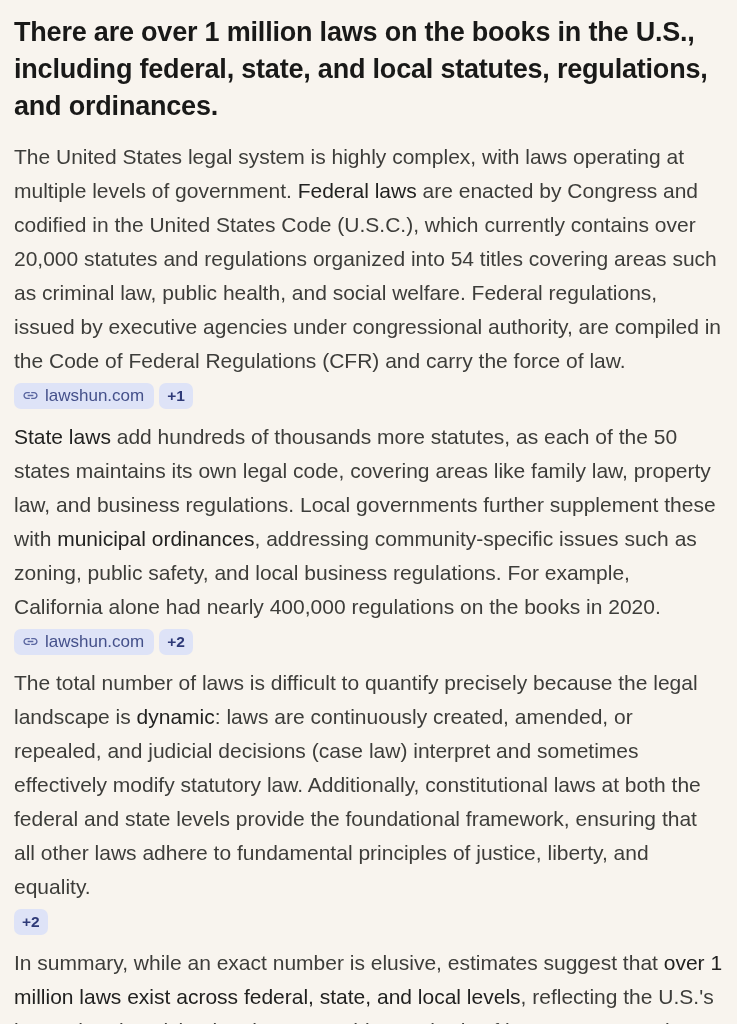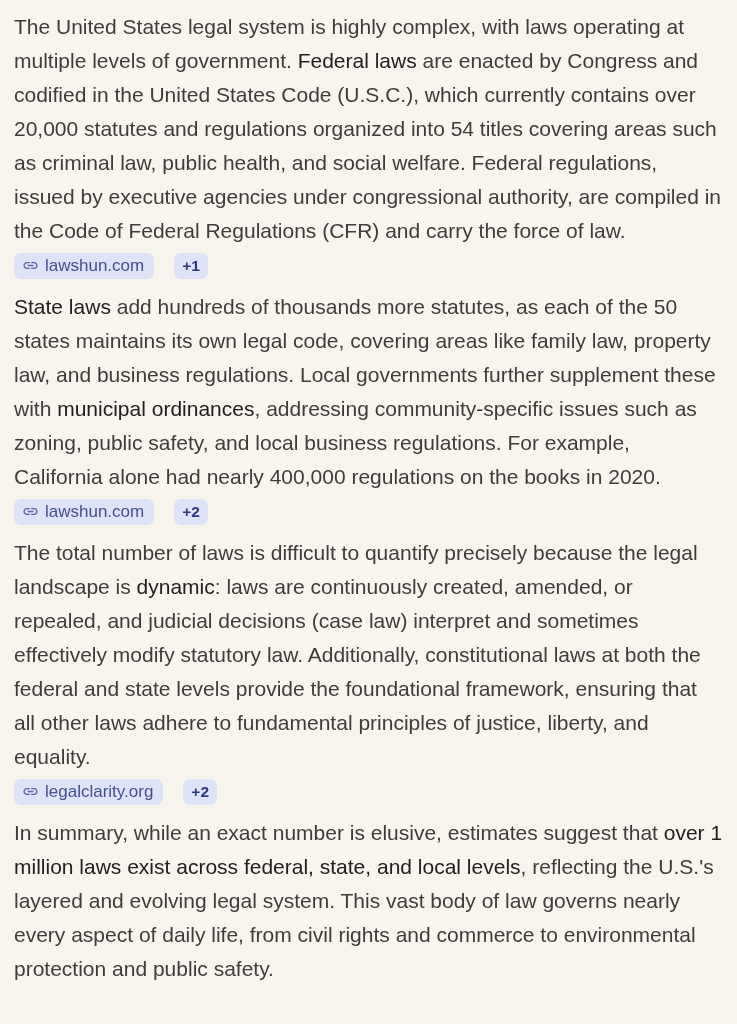--- a/index.html
+++ b/index.html
@@ -32,21 +32,21 @@
   .body-para strong {
     font-weight: 400;
     color: #212120;
   }
   .citation-row {
     margin: 5px 0 11px 0;
   }
   .citation-group {
     display: inline-flex;
     align-items: center;
-    gap: 20px;
+    gap: 5px;
     white-space: nowrap;
   }
   .citation-pill {
     display: inline-flex;
     align-items: center;
     gap: 6px;
     background: #dee3f7;
     color: #44508a;
     border-radius: 7px;
     padding: 2px 10px 3px 8px;
@@ -75,20 +75,21 @@
     font-size: 15.5px;
     line-height: 21px;
     font-weight: 700;
     cursor: pointer;
   }
 </style>
 </head>
 <body>
 
 <main class="answer">
+  <h1 class="answer-heading">There are over 1 million laws on the books in the U.S., including federal, state, and local statutes, regulations, and ordinances.</h1>
   <div id="paragraphs-container">
       <p class="body-para"><span>The United States legal system is highly complex, with laws operating at multiple levels of government. </span><strong>Federal laws</strong><span> are enacted by Congress and codified in the United States Code (U.S.C.), which currently contains over 20,000 statutes and regulations organized into 54 titles covering areas such as criminal law, public health, and social welfare. Federal regulations, issued by executive agencies under congressional authority, are compiled in the Code of Federal Regulations (CFR) and carry the force of law.</span></p>
       <div class="citation-row"><span class="citation-group">
           <span class="citation-pill">
             <span class="link-icon">
               <svg viewBox="0 0 24 24" aria-hidden="true">
                 <path d="M3.9 12c0-1.71 1.39-3.1 3.1-3.1h4V7H7c-2.76 0-5 2.24-5 5s2.24 5 5 5h4v-1.9H7c-1.71 0-3.1-1.39-3.1-3.1zM8 13h8v-2H8v2zm9-6h-4v1.9h4c1.71 0 3.1 1.39 3.1 3.1s-1.39 3.1-3.1 3.1h-4V17h4c2.76 0 5-2.24 5-5s-2.24-5-5-5z"></path>
               </svg>
             </span>
             <span>lawshun.com</span>
@@ -102,25 +103,17 @@
               <svg viewBox="0 0 24 24" aria-hidden="true">
                 <path d="M3.9 12c0-1.71 1.39-3.1 3.1-3.1h4V7H7c-2.76 0-5 2.24-5 5s2.24 5 5 5h4v-1.9H7c-1.71 0-3.1-1.39-3.1-3.1zM8 13h8v-2H8v2zm9-6h-4v1.9h4c1.71 0 3.1 1.39 3.1 3.1s-1.39 3.1-3.1 3.1h-4V17h4c2.76 0 5-2.24 5-5s-2.24-5-5-5z"></path>
               </svg>
             </span>
             <span>lawshun.com</span>
           </span>
           <span class="citation-more">+2</span>
         </span></div>
       <p class="body-para"><span>The total number of laws is difficult to quantify precisely because the legal landscape is </span><strong>dynamic</strong><span>: laws are continuously created, amended, or repealed, and judicial decisions (case law) interpret and sometimes effectively modify statutory law. Additionally, constitutional laws at both the federal and state levels provide the foundational framework, ensuring that all other laws adhere to fundamental principles of justice, liberty, and equality.</span></p>
       <div class="citation-row"><span class="citation-group">
-          <span class="citation-pill">
-            <span class="link-icon">
-              <svg viewBox="0 0 24 24" aria-hidden="true">
-                <path d="M3.9 12c0-1.71 1.39-3.1 3.1-3.1h4V7H7c-2.76 0-5 2.24-5 5s2.24 5 5 5h4v-1.9H7c-1.71 0-3.1-1.39-3.1-3.1zM8 13h8v-2H8v2zm9-6h-4v1.9h4c1.71 0 3.1 1.39 3.1 3.1s-1.39 3.1-3.1 3.1h-4V17h4c2.76 0 5-2.24 5-5s-2.24-5-5-5z"></path>
-              </svg>
-            </span>
-            <span>legalclarity.org</span>
-          </span>
           <span class="citation-more">+2</span>
         </span></div>
       <p class="body-para"><span>In summary, while an exact number is elusive, estimates suggest that </span><strong>over 1 million laws exist across federal, state, and local levels</strong><span>, reflecting the U.S.'s layered and evolving legal system. This vast body of law governs nearly every aspect of daily life, from civil rights and commerce to environmental protection and public safety.</span> </p>
     </div>
 </main>
 
 </body></html>

